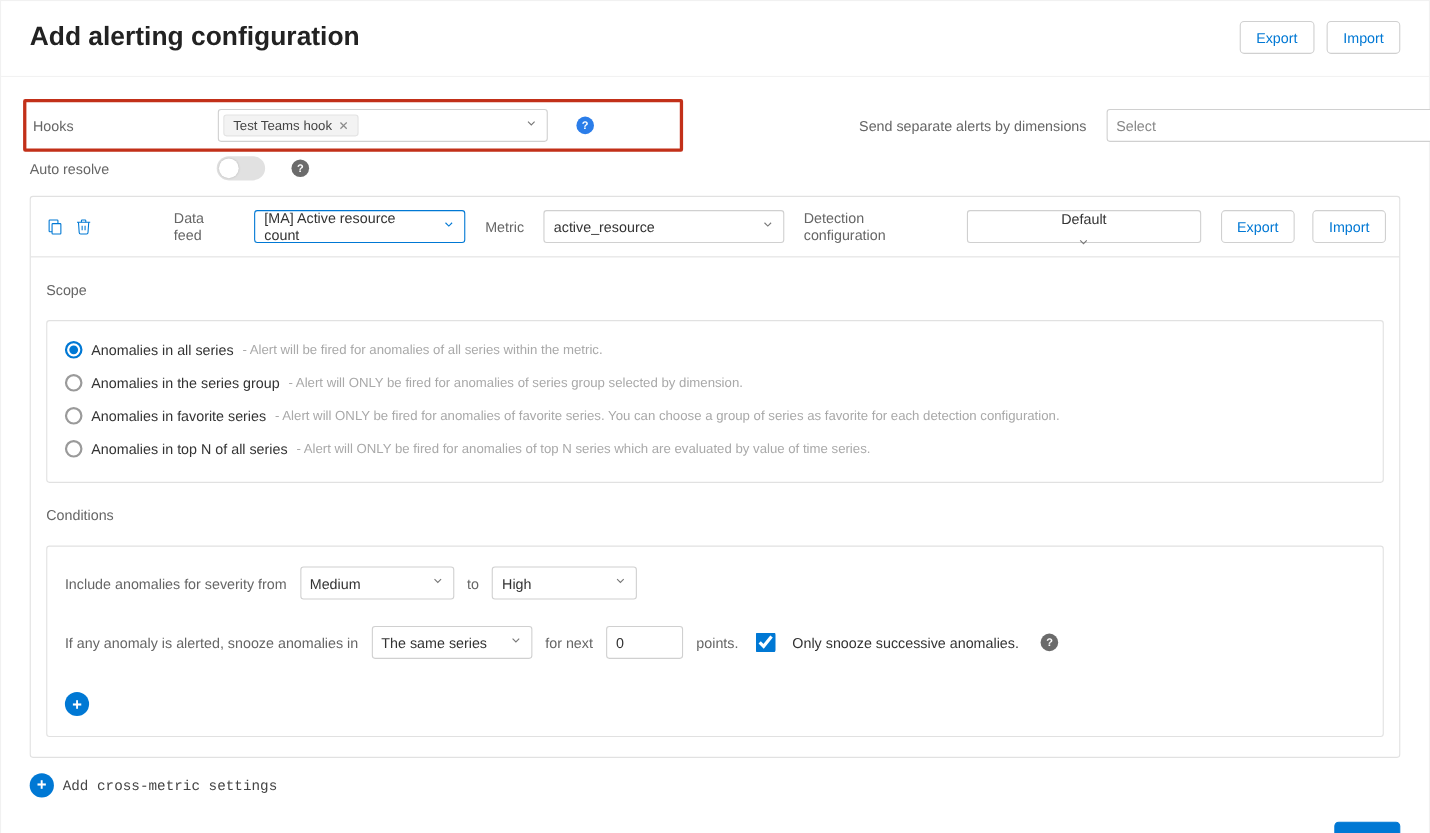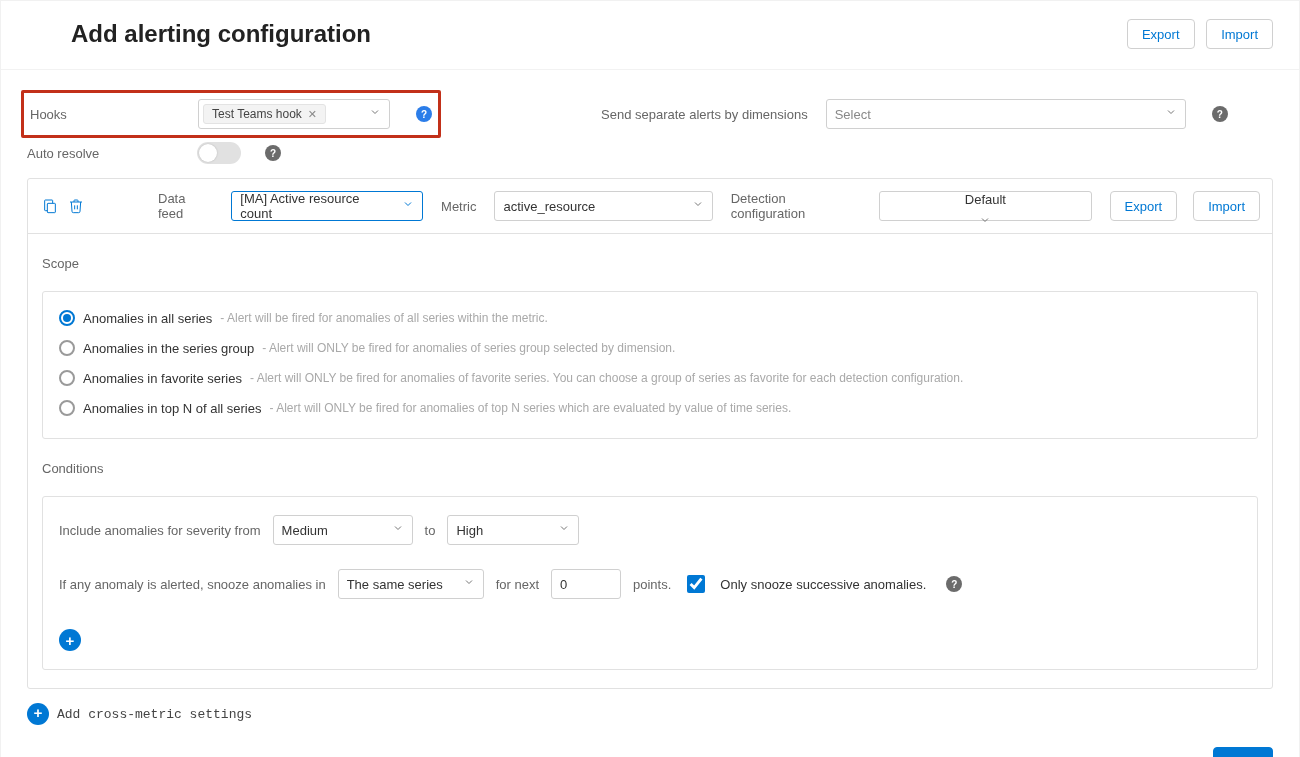--- a/index.html
+++ b/index.html
@@ -11,21 +11,21 @@
   --blue:#0078d4;
   --blue2:#2266e3;
   --highlight:#c23019;
 }
 *{box-sizing:border-box;}
 html,body{margin:0;padding:0;font-family:"Segoe UI","Segoe UI Web",Arial,sans-serif;font-size:13px;color:var(--text);background:#fff;}
 .page{width:1300px;min-height:757px;margin:0 auto;position:relative;border:1px solid #f1f1f1;padding:0 0 70px 0;}
 
 
 .header{display:flex;align-items:center;justify-content:space-between;padding:18px 26px 20px 26px;border-bottom:1px solid #f2f2f2;}
-.page-title{font-size:24px;font-weight:600;color:#222;margin-left:44px;}
+.page-title{font-size:24px;font-weight:600;color:#222;}
 .btn{display:inline-flex;align-items:center;justify-content:center;height:30px;padding:0 14px;border:1px solid var(--border);border-radius:4px;background:#fff;color:var(--blue);font-size:13px;cursor:pointer;}
 .btn + .btn{margin-left:8px;}
 .btn-primary{background:var(--blue);color:#fff;border-color:var(--blue);}
 .btn-link{border:none;background:none;color:var(--blue);padding:0 12px;}
 
 
 .form-rows{padding:20px 26px 0 26px;}
 .row{display:flex;align-items:center;margin-bottom:14px;gap:20px;}
 .two-col{display:flex;gap:40px;}
 .col{display:flex;align-items:center;gap:18px;flex:0 0 auto;}
@@ -109,21 +109,21 @@
     <div>
       <button class="btn">Export</button>
       <button class="btn">Import</button>
     </div>
   </div>
 
   <div class="form-rows">
 
 
     <div class="two-col">
-      <div class="col hl" style="width:420px;">
+      <div class="col hl" style="width:600px;">
         <div class="label">Hooks</div>
         <div class="combo" style="width:300px;">
           <span class="chip">
             <span>Test Teams hook</span>
             <span class="x">✕</span>
           </span>
           <span class="chev">
             <svg viewBox="0 0 24 24">
                 <polyline points="6 9 12 15 18 9"></polyline>
               </svg>

